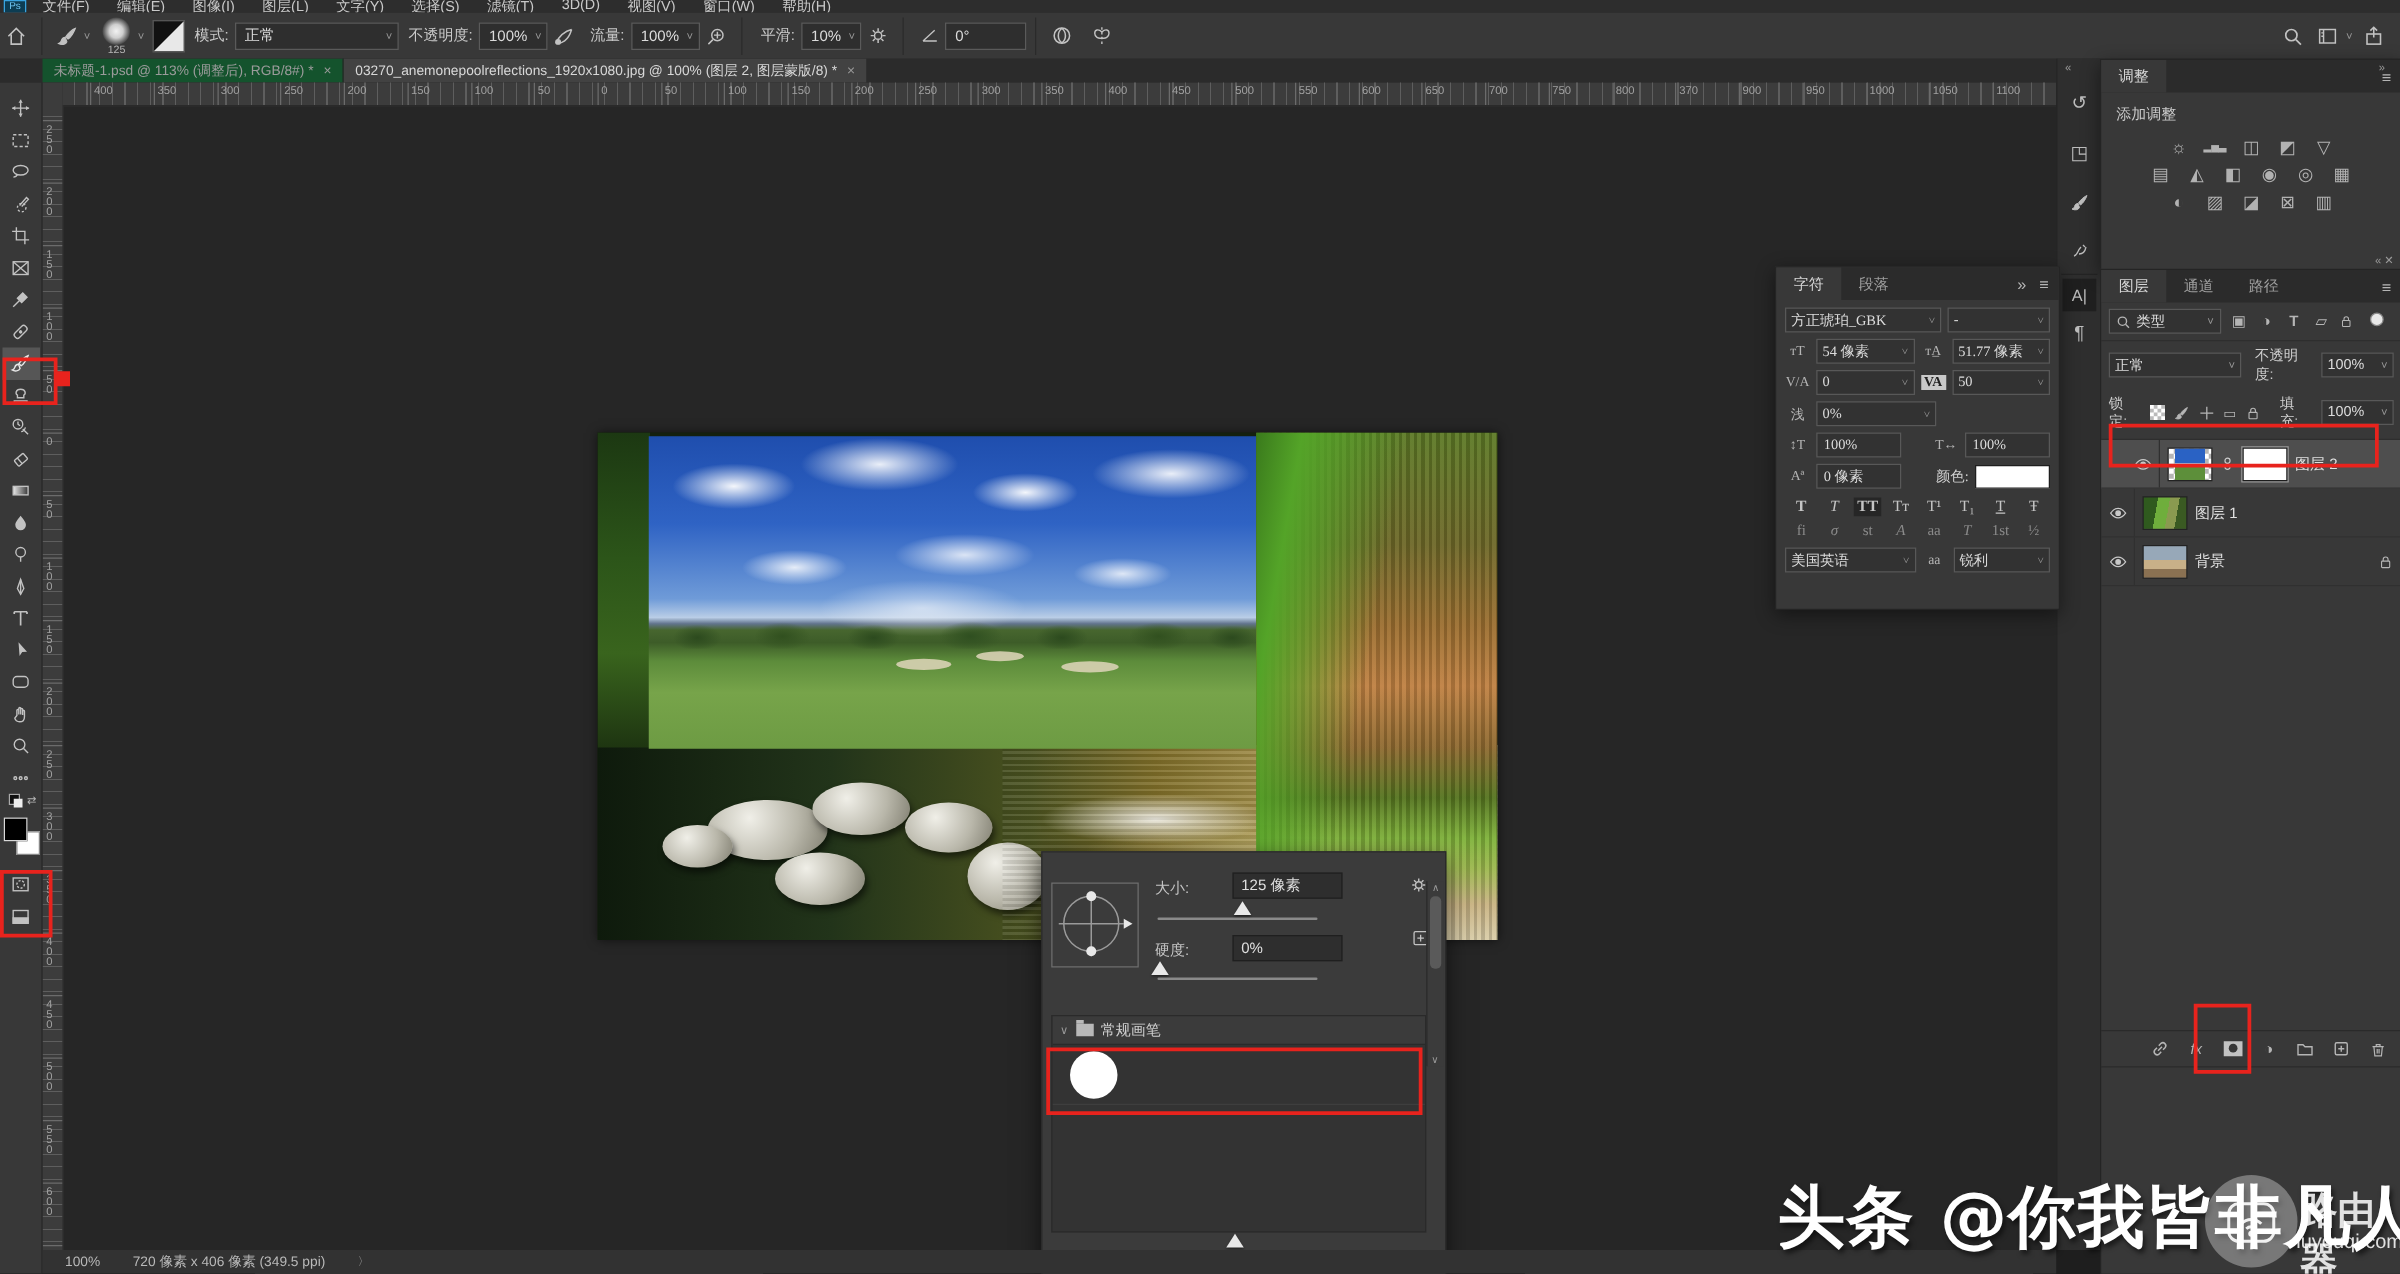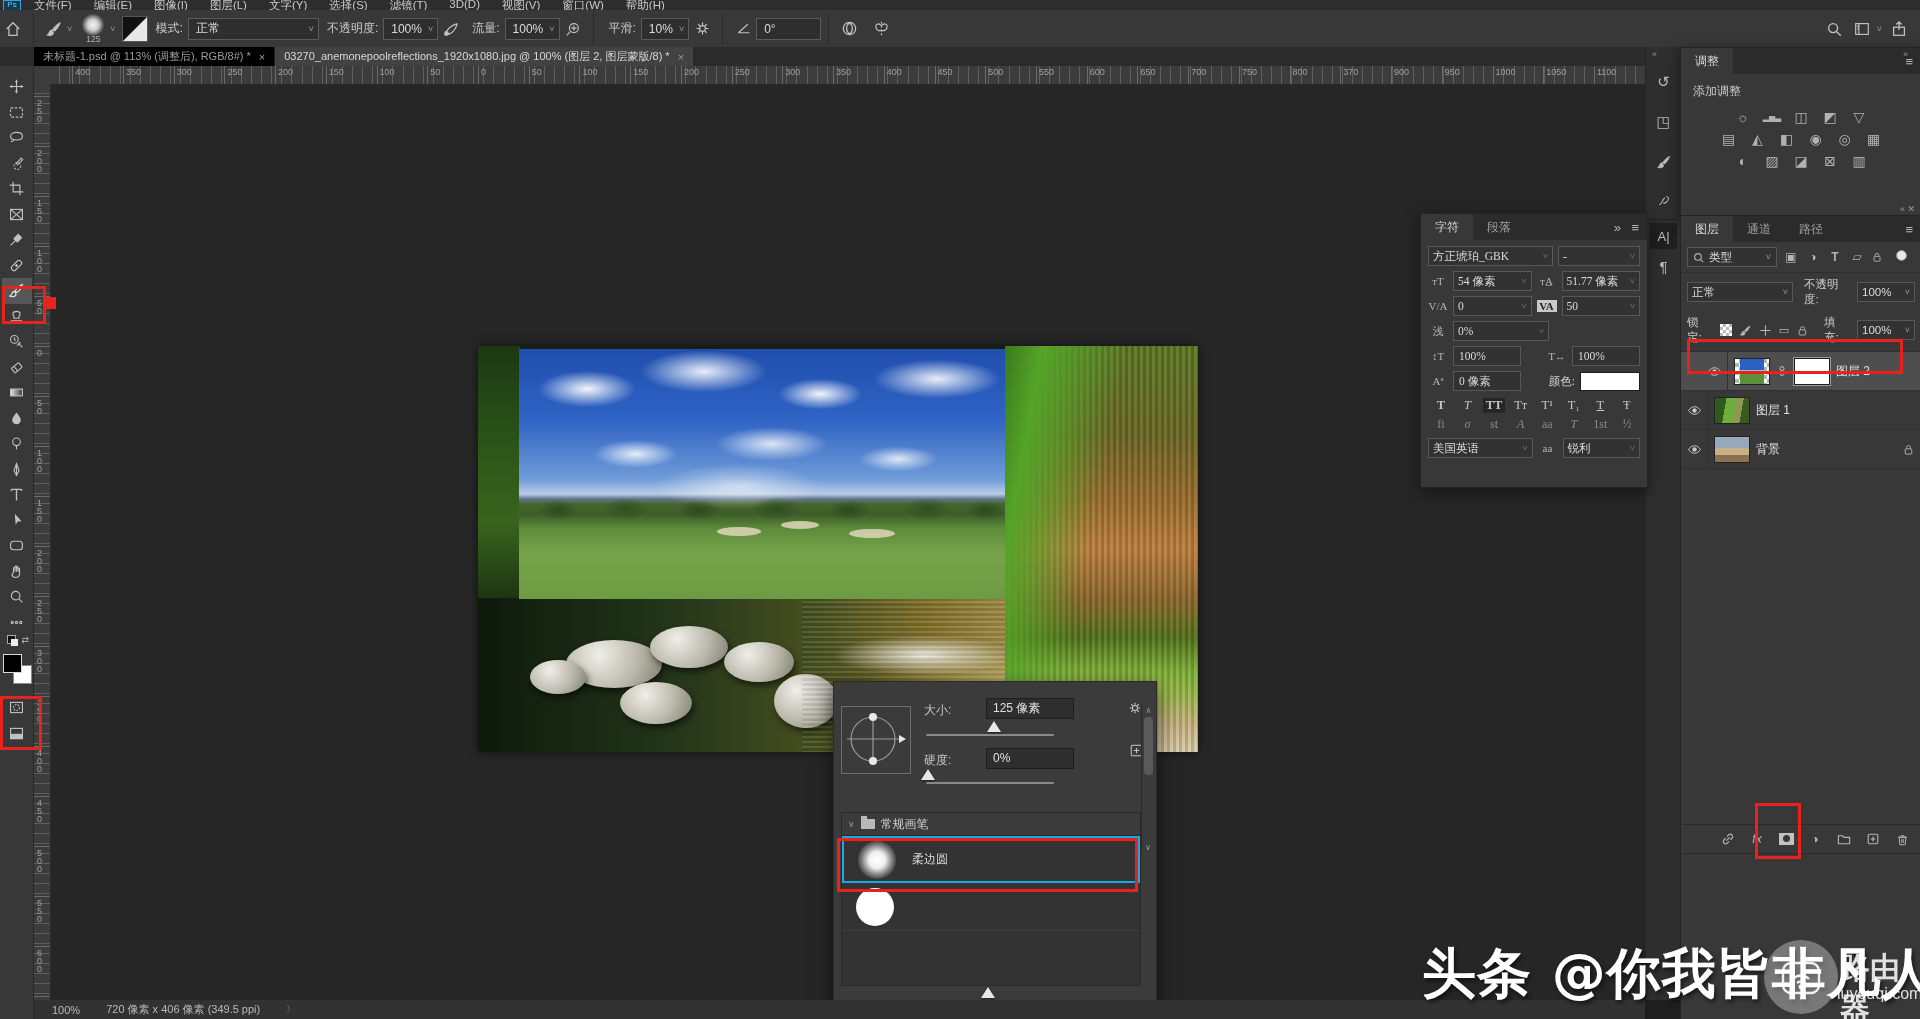--- a/index.html
+++ b/index.html
@@ -24,21 +24,21 @@
   .icon-btn{width:26px;height:26px;display:flex;align-items:center;justify-content:center;flex:0 0 auto;}
   .chev{font-size:9px;color:#9a9a9a;}
   #brush-preview-wrap{display:flex;flex-direction:column;align-items:center;width:34px;margin-left:4px;}
   #brush-preview{width:22px;height:22px;border-radius:50%;
      background:radial-gradient(circle,#f2f2f2 0%,#cfcfcf 35%,rgba(120,120,120,.25) 70%,rgba(56,56,56,0) 100%);}
   #brush-preview-size{font-size:8.5px;color:#b5b5b5;line-height:7px;}
   #tool-sample{width:24px;height:24px;background:linear-gradient(135deg,#111 0 49%,#e8e8e8 51% 100%);border:1px solid #555;}
   
   #tabbar{left:0;top:47px;width:1920px;height:19px;background:#2b2b2b;display:flex;padding-left:34px;box-sizing:border-box;font-size:11px;}
   .doc-tab{display:flex;align-items:center;gap:8px;padding:0 9px;height:19px;white-space:nowrap;overflow:hidden;}
-  .doc-tab.inactive{background:#000000;color:#9b9b9b;border-right:1px solid #222;}
+  .doc-tab.inactive{background:#14532d;color:#9b9b9b;border-right:1px solid #222;}
   .doc-tab.active{background:#424242;color:#d8d8d8;}
   .tab-close{color:#9a9a9a;font-size:11px;}
   
   #toolbar{left:0;top:66px;width:34px;height:953px;background:#383838;border-right:1px solid #2a2a2a;
            display:flex;flex-direction:column;align-items:center;box-sizing:border-box;padding-top:8px;}
   .tool{width:30px;height:25.5px;display:flex;align-items:center;justify-content:center;flex:0 0 auto;}
   .tool.selected{background:#565656;}
   .tool svg{stroke:#c2c2c2;fill:none;stroke-width:1.3;}
   .tool.selected svg{stroke:#e8e8e8;}
   #fgbg{position:relative;width:30px;height:32px;margin-top:6px;flex:0 0 auto;}
@@ -684,24 +684,20 @@
   <div class="slider-track" style="left:92px;top:100px;width:128px">
     <div class="slider-thumb" style="left:-5px"></div>
   </div>
 
   <div id="bp-list">
     <div id="bp-group">
       <span class="chev">∨</span>
         <span class="folder-ic"></span>
       <span>常规画笔</span>
     </div>
-    <div class="bp-item selected">
-      <span class="tip soft"></span>
-      <span>柔边圆</span>
-    </div>
     <div class="bp-item">
       <span class="tip hard"></span>
 
     </div>
   </div>
   <div id="bp-scroll">
     <div style="margin-top:1px">∧</div>
     <div class="thumbbar"></div>
     <div style="position:absolute;bottom:1px;left:3px">∨</div>
   </div>

